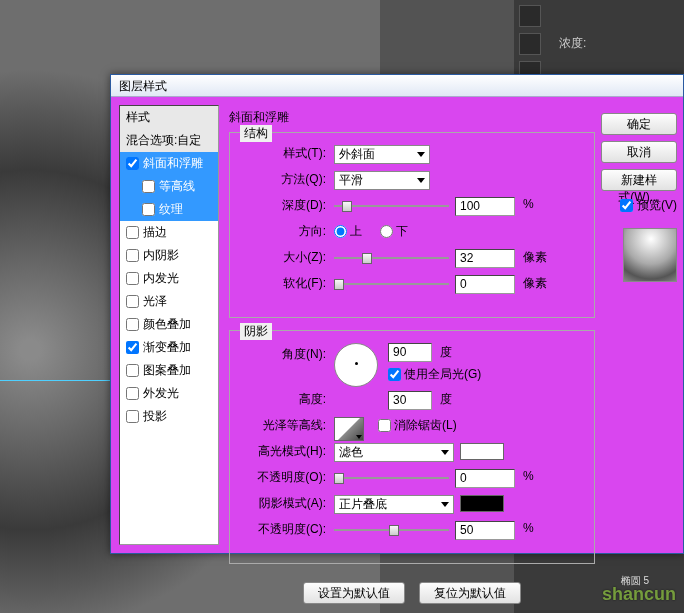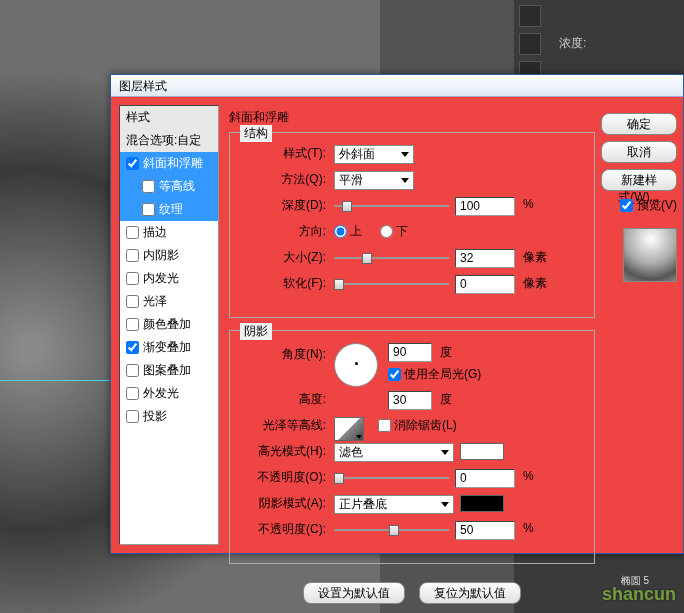--- a/index.html
+++ b/index.html
@@ -4,52 +4,52 @@
 <style>
 * { box-sizing: border-box; margin: 0; padding: 0; font-family: "Microsoft YaHei", SimSun, sans-serif; font-size: 12px; }
 body { width: 684px; height: 613px; background: #535353; position: relative; overflow: hidden; }
 .bg-texture { position: absolute; left: 0; top: 0; width: 380px; height: 613px; background: radial-gradient(circle at 30px 350px, #8a8a8a 10px, #6a6a6a 80px, #3a3a3a 180px, #585858 240px, #6e6e6e 280px); }
 .bg-panel { position: absolute; right: 0; top: 0; width: 170px; height: 613px; background: #3a3a3a; }
 .bg-panel .icon-col { position: absolute; left: 5px; top: 5px; width: 28px; }
 .bg-panel .icon-col div { width: 22px; height: 22px; background: #2a2a2a; margin-bottom: 6px; border: 1px solid #555; }
 .bg-panel .density { position: absolute; left: 45px; top: 35px; color: #ccc; }
 .watermark { position: absolute; right: 8px; bottom: 8px; color: #8ec63f; font-size: 18px; font-weight: bold; opacity: 0.7; text-shadow: 0 0 2px #000; }
 .shape-label { position: absolute; right: 35px; bottom: 25px; color: #ddd; font-size: 10px; }
-.dialog { position: absolute; left: 110px; top: 74px; width: 574px; height: 480px; background: #ef4444; border: 1px solid #2a5aa0; box-shadow: 0 0 8px rgba(0,0,0,0.5); }
+.dialog { position: absolute; left: 110px; top: 74px; width: 574px; height: 480px; background: #d946ef; border: 1px solid #2a5aa0; box-shadow: 0 0 8px rgba(0,0,0,0.5); }
 .titlebar { height: 22px; background: linear-gradient(#fff, #e0e8f5); border-bottom: 1px solid #aac; padding: 3px 8px; color: #000; }
 .dialog-body { display: flex; height: calc(100% - 22px); padding: 8px 0 8px 8px; }
 .sidebar { width: 100px; border: 1px inset #999; background: #fff; }
 .side-item { padding: 3px 6px; cursor: default; display: flex; align-items: center; gap: 4px; }
 .side-item.header { background: #e8e8e8; }
 .side-item.selected { background: #3399ff; color: #fff; }
 .side-item input[type=checkbox] { margin: 0; }
 .side-sub { padding-left: 22px; }
 .main-area { flex: 1; padding: 4px 8px 0 10px; position: relative; }
 .fieldset { border: 1px solid #aaa; padding: 8px 12px 16px; margin-bottom: 12px; position: relative; }
 .fieldset-title { position: absolute; top: -8px; left: 10px; background: #f0f0f0; padding: 0 4px; }
 .row { display: flex; align-items: flex-start; margin: 4px 0; height: 22px; }
 .row-label { width: 84px; text-align: right; margin-right: 8px; }
-.dropdown { width: 80px; height: 19px; border: 1px solid #888; background: #fff; padding: 1px 4px; display: flex; align-items: center; justify-content: space-between; }
+.dropdown { width: 96px; height: 19px; border: 1px solid #888; background: #fff; padding: 1px 4px; display: flex; align-items: center; justify-content: space-between; }
 .dropdown .arrow { border-left: 4px solid transparent; border-right: 4px solid transparent; border-top: 5px solid #000; }
 .slider { flex: 1; height: 18px; position: relative; margin-right: 6px; max-width: 115px; }
 .slider-track { position: absolute; top: 8px; left: 0; right: 0; height: 2px; background: #999; }
 .slider-thumb { position: absolute; top: 4px; width: 10px; height: 11px; background: linear-gradient(#f8f8f8,#ccc); border: 1px solid #666; }
 .num-input { width: 60px; height: 19px; border: 1px inset #999; background: #fff; padding: 1px 4px; text-align: left; }
 .unit { margin-left: 8px; width: 30px; }
 .radio-row { display: flex; align-items: center; gap: 4px; }
 .radio-row label { margin-right: 14px; display: flex; align-items: center; gap: 3px; }
 .angle-widget { width: 44px; height: 44px; border: 1px solid #888; border-radius: 50%; background: #fff; position: relative; margin-right: 10px; }
 .angle-widget::after { content: ""; position: absolute; left: 20px; top: 18px; width: 3px; height: 3px; background: #000; border-radius: 50%; }
 .contour-swatch { width: 30px; height: 24px; border: 1px solid #666; background: linear-gradient(135deg, #fff 0%, #fff 48%, #888 52%, #444 100%); display: flex; }
 .contour-swatch .arrow { align-self: flex-end; margin-left: auto; border-left: 3px solid transparent; border-right: 3px solid transparent; border-top: 4px solid #000; margin-bottom: 1px; margin-right: 1px; }
 .color-swatch { width: 44px; height: 17px; border: 1px solid #666; }
 .black { background: #000; }
 .white { background: #fff; }
 .btn-row { display: flex; gap: 14px; justify-content: center; margin-top: 18px; }
-.btn { height: 22px; padding: 2px 14px; background: linear-gradient(#fdfdfd,#e2e2e2); border: 1px solid #888; border-radius: 8px; cursor: pointer; }
+.btn { height: 22px; padding: 2px 14px; background: linear-gradient(#fdfdfd,#e2e2e2); border: 1px solid #888; border-radius: 3px; cursor: pointer; }
 .right-col { width: 80px; padding: 8px 6px 0 0; display: flex; flex-direction: column; gap: 6px; align-items: flex-end; }
 .right-col .btn { width: 76px; text-align: center; }
 .preview-check { display: flex; align-items: center; gap: 4px; }
 .preview-swatch { width: 54px; height: 54px; border: 1px solid #888; background: radial-gradient(circle at 27px 10px, #fff, #aaa 25px, #555 40px, #888 50px); margin-top: 8px; }
 .section-head { margin-bottom: 6px; }
 .hr-blue { position: absolute; left: 0; top: 380px; width: 112px; height: 1px; background: #4fd0ff; }
 </style>
 </head>
 <body>
 

